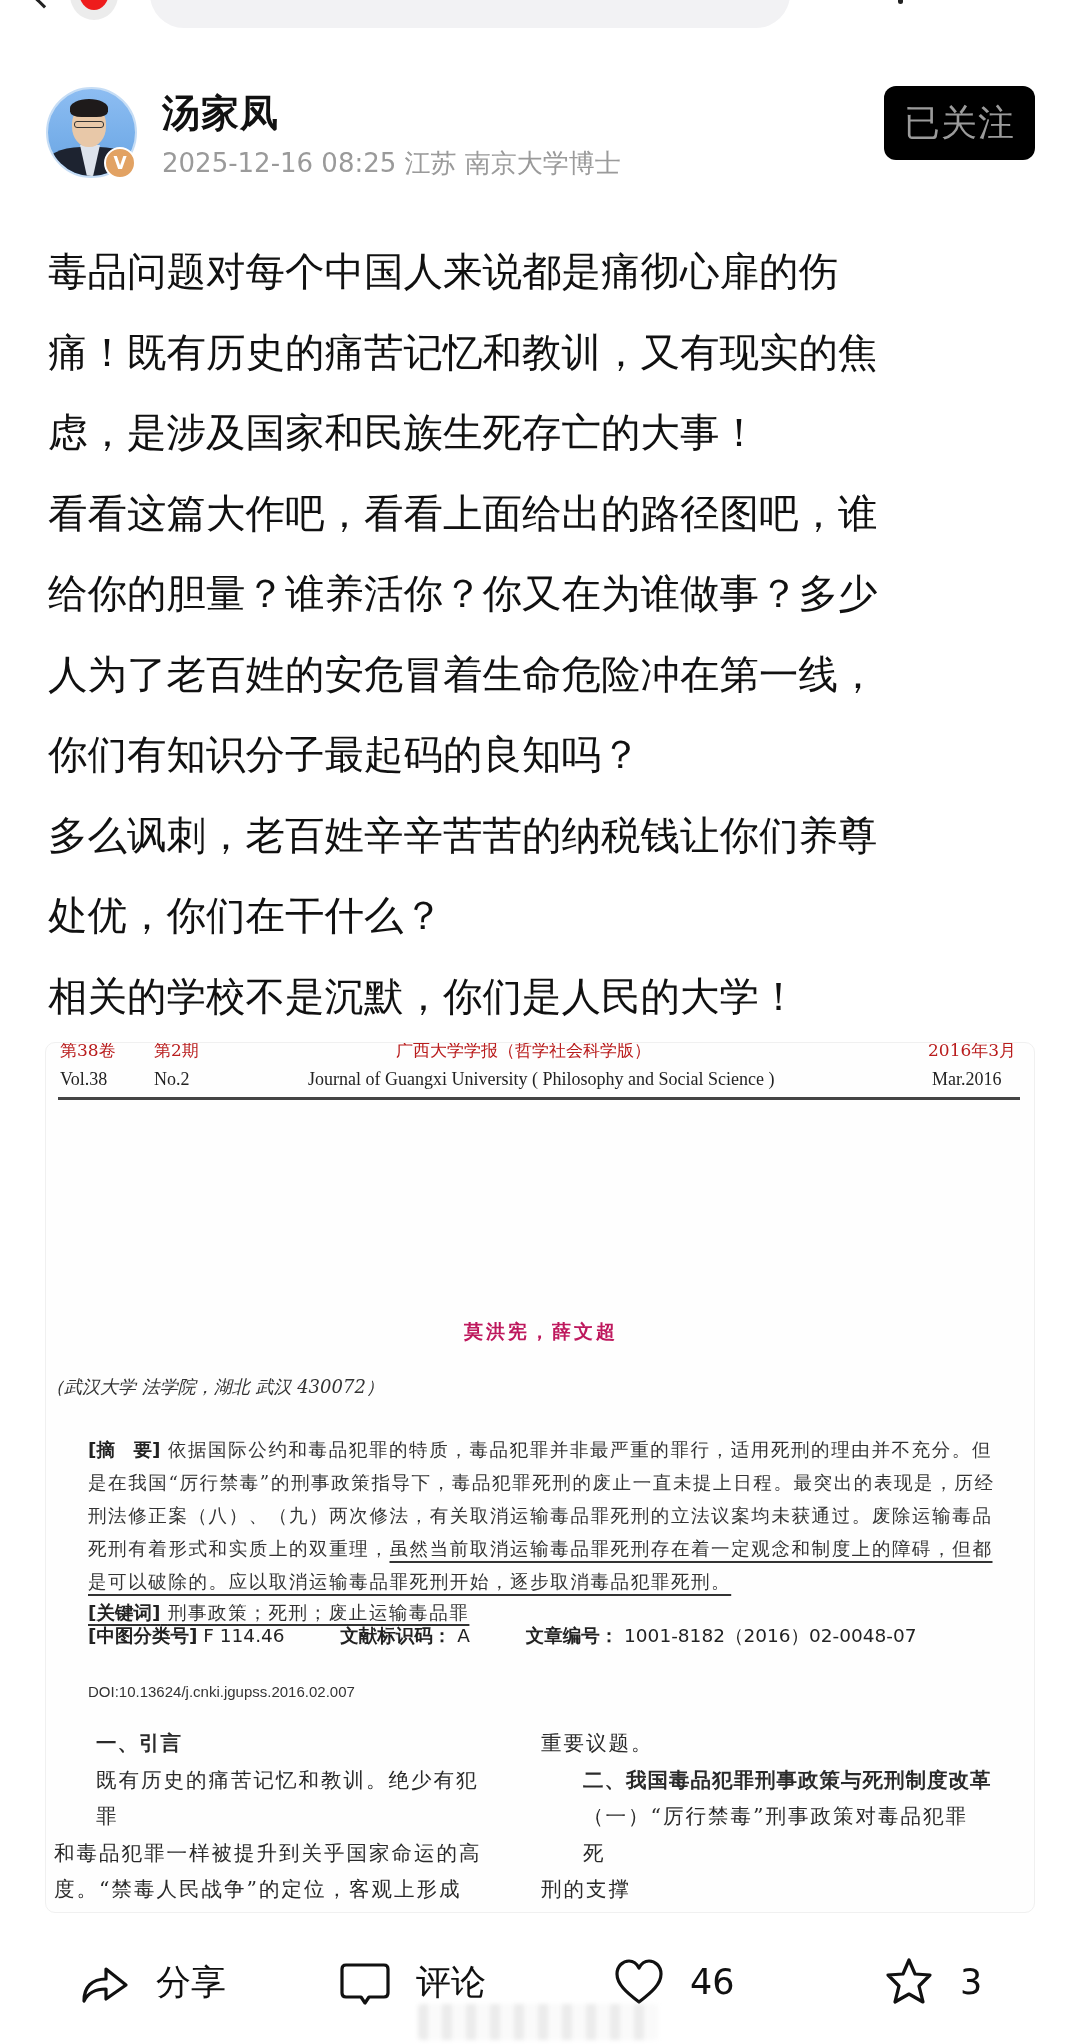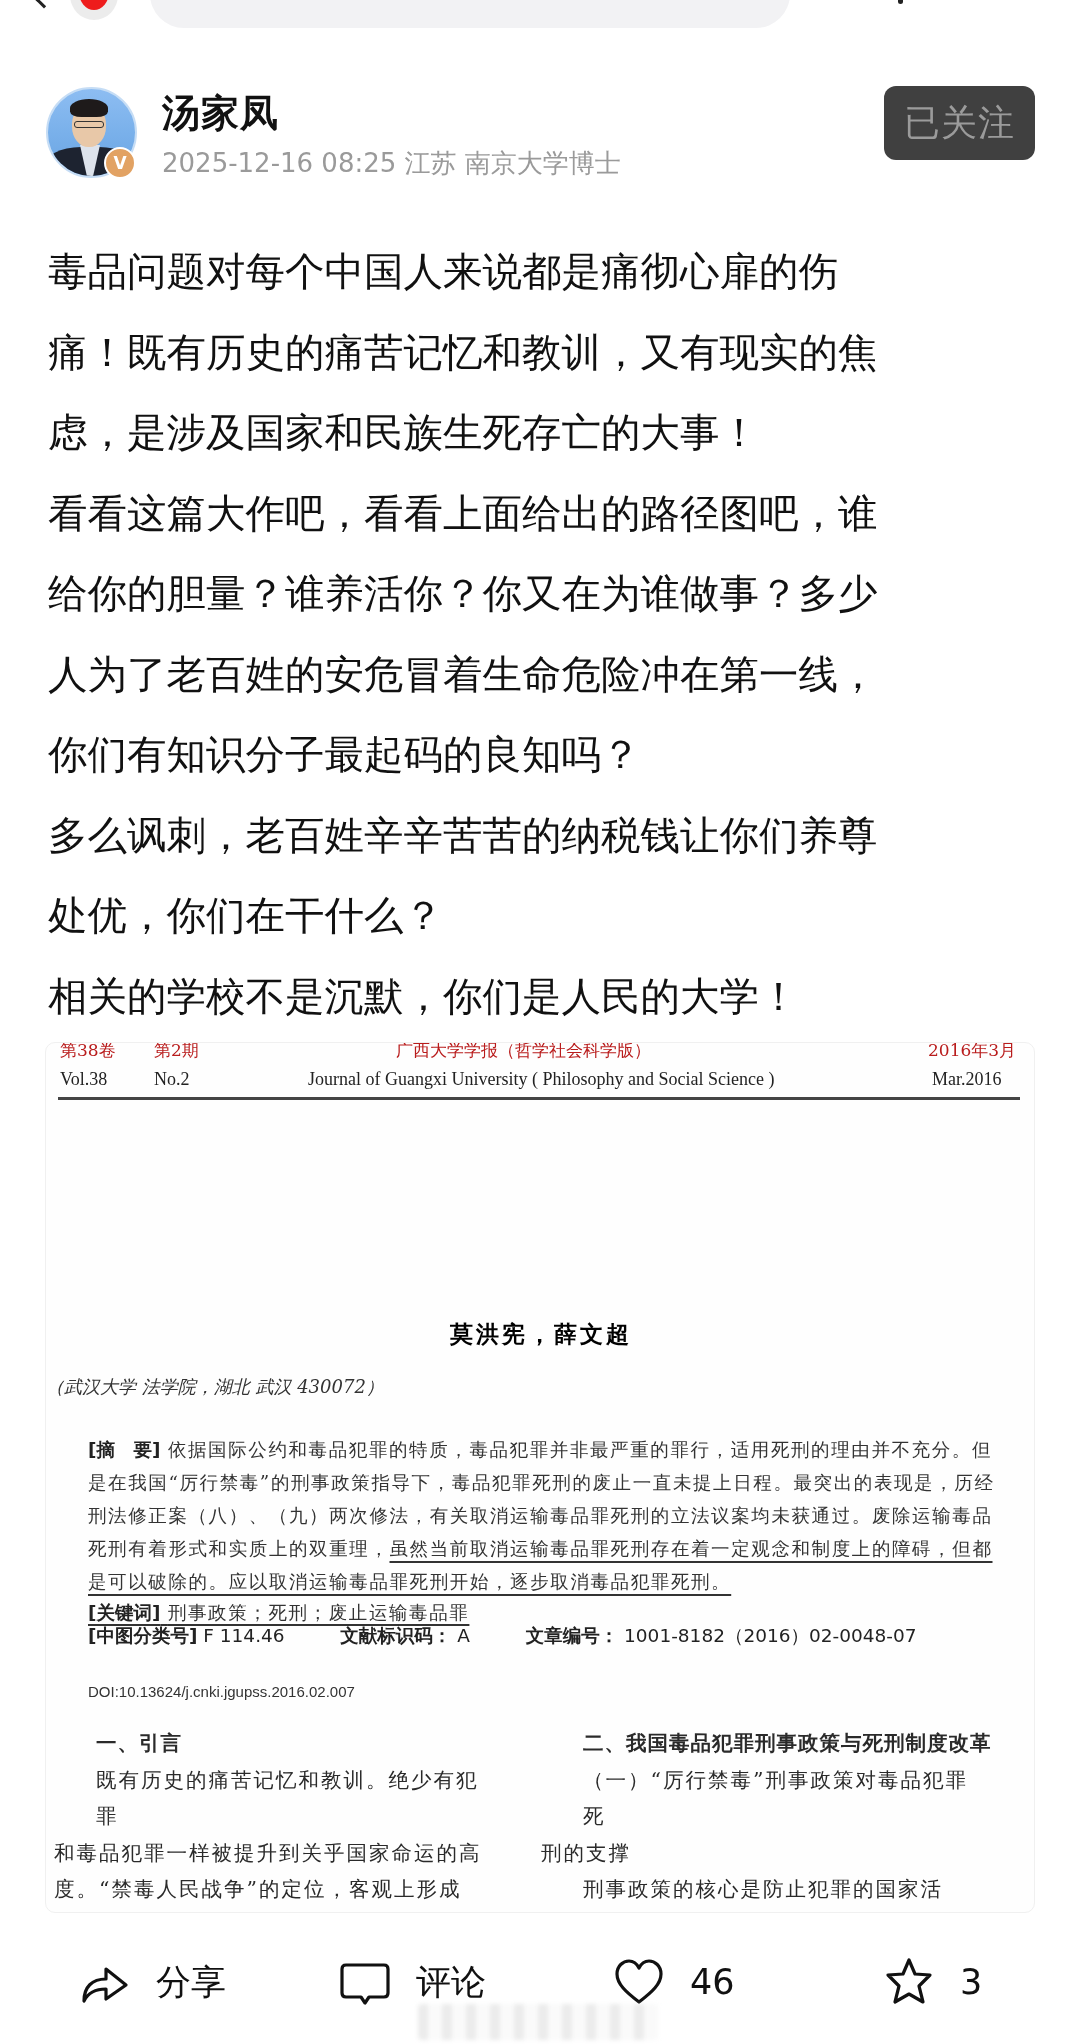--- a/index.html
+++ b/index.html
@@ -17,33 +17,33 @@
   
   .avatar { position: absolute; left: 46px; top: 87px; width: 91px; height: 91px; border-radius: 50%; background: linear-gradient(180deg, #8dbdf2 0%, #76aee9 60%, #6aa4e2 100%); overflow: hidden; border: 2px solid #c6ddf5; }
   .avatar .head { position: absolute; left: 24px; top: 16px; width: 34px; height: 42px; border-radius: 45% 45% 48% 48%; background: #e8c8a8; }
   .avatar .hair { position: absolute; left: 22px; top: 10px; width: 38px; height: 18px; border-radius: 50% 50% 30% 30%; background: #1e1a1a; }
   .avatar .glasses { position: absolute; left: 26px; top: 32px; width: 30px; height: 7px; border: 1.5px solid #333; border-radius: 3px; }
   .avatar .suit { position: absolute; left: -4px; top: 58px; width: 92px; height: 50px; border-radius: 40% 40% 0 0; background: #1d2330; }
   .avatar .shirt { position: absolute; left: 32px; top: 56px; width: 20px; height: 36px; background: #dde3ec; clip-path: polygon(0 0, 100% 0, 60% 100%, 40% 100%); }
   .vbadge { position: absolute; left: 104px; top: 147px; width: 32px; height: 32px; border-radius: 50%; background: #e2a263; border: 2.5px solid #fff; color: #fff; font: bold 17px "DejaVu Sans", sans-serif; display: flex; align-items: center; justify-content: center; }
   .author-name { position: absolute; left: 162px; top: 88px; font-size: 38px; font-weight: bold; color: #111; letter-spacing: 1px; }
   .author-meta { position: absolute; left: 162px; top: 146px; font-size: 26px; color: #9a9a9a; white-space: nowrap; }
-  .follow-btn { position: absolute; left: 884px; top: 86px; width: 151px; height: 74px; border-radius: 12px; background: #404040; color: #9b9b9b; font-size: 36px; display: flex; align-items: center; justify-content: center; letter-spacing: 1px; }
+  .follow-btn { position: absolute; left: 884px; top: 86px; width: 151px; height: 74px; border-radius: 12px; background: #000000; color: #9b9b9b; font-size: 36px; display: flex; align-items: center; justify-content: center; letter-spacing: 1px; }
 
   
   .post-body { position: absolute; left: 48px; top: 231px; width: 1000px; font-size: 39.5px; line-height: 80.5px; color: #111; }
   .post-body p { white-space: nowrap; }
 
   
   .paper { position: absolute; left: 45px; top: 1042px; width: 990px; height: 871px; background: #fefefe; border: 1px solid #f0f0f0; border-radius: 10px; overflow: hidden; font-family: "DejaVu Serif", "Liberation Serif", serif; color: #222; }
   .paper .hdr-cn { position: absolute; top: -4px; font-size: 17px; color: #b91c1c; white-space: nowrap; }
   .paper .hdr-en { position: absolute; top: 26px; font-size: 18px; color: #222; white-space: nowrap; font-family: "Liberation Serif", serif; }
   .paper .rule { position: absolute; left: 12px; top: 54px; width: 962px; height: 3px; background: #444; }
   .paper .title { position: absolute; left: 0; top: 180px; width: 990px; text-align: center; font-size: 41px; font-family: "DejaVu Sans", sans-serif; color: #222; letter-spacing: 1px; }
-  .paper .authors { position: absolute; left: 0; top: 276px; width: 990px; text-align: center; font-size: 23px; font-weight: bold; color: #000000; letter-spacing: 3px; }
+  .paper .authors { position: absolute; left: 0; top: 276px; width: 990px; text-align: center; font-size: 19px; font-weight: bold; color: #be185d; letter-spacing: 3px; }
   .paper .affil { position: absolute; left: 0; top: 332px; width: 990px; font-size: 18px; color: #333; font-style: italic; }
   .paper .abstract { position: absolute; left: 42px; top: 390px; width: 920px; font-size: 18.5px; line-height: 33px; color: #333; letter-spacing: 1.6px; }
   .paper .abstract .lbl { font-weight: bold; font-family: "DejaVu Sans", sans-serif; color: #222; letter-spacing: 0; }
   .paper .abstract .ul { text-decoration: underline; text-decoration-thickness: 2px; text-underline-offset: 6px; }
   .paper .keywords { position: absolute; left: 42px; top: 557px; font-size: 18.5px; color: #333; letter-spacing: 1.6px; text-decoration: underline; text-decoration-thickness: 2px; text-underline-offset: 5px; }
   .paper .keywords .lbl { font-weight: bold; font-family: "DejaVu Sans", sans-serif; color: #222; letter-spacing: 0; }
   .paper .classline { position: absolute; left: 42px; top: 580px; font-size: 18.5px; color: #222; white-space: nowrap; font-family: "DejaVu Sans", sans-serif; }
   .paper .classline span.lbl { font-weight: bold; }
   .paper .classline .gap { display: inline-block; width: 44px; }
   .paper .doi { position: absolute; left: 42px; top: 640px; font-size: 15px; color: #333; font-family: "Liberation Sans", sans-serif; }
@@ -140,20 +140,21 @@
 
   <div class="col left">
     <div class="h ind">一、引言</div>
     <div class="ind">既有历史的痛苦记忆和教训。绝少有犯罪</div>
     <div>和毒品犯罪一样被提升到关乎国家命运的高</div>
     <div>度。“禁毒人民战争”的定位，客观上形成了“厉</div>
 
   </div>
 
   <div class="col right">
+    <div>重要议题。</div>
     <div class="h ind" style="white-space:nowrap;">二、我国毒品犯罪刑事政策与死刑制度改革</div>
     <div class="ind">（一）“厉行禁毒”刑事政策对毒品犯罪死</div>
     <div>刑的支撑</div>
     <div class="ind">刑事政策的核心是防止犯罪的国家活动，</div>
 
   </div>
 </div>
 
 <div class="actions">
   <div class="action act-share">

